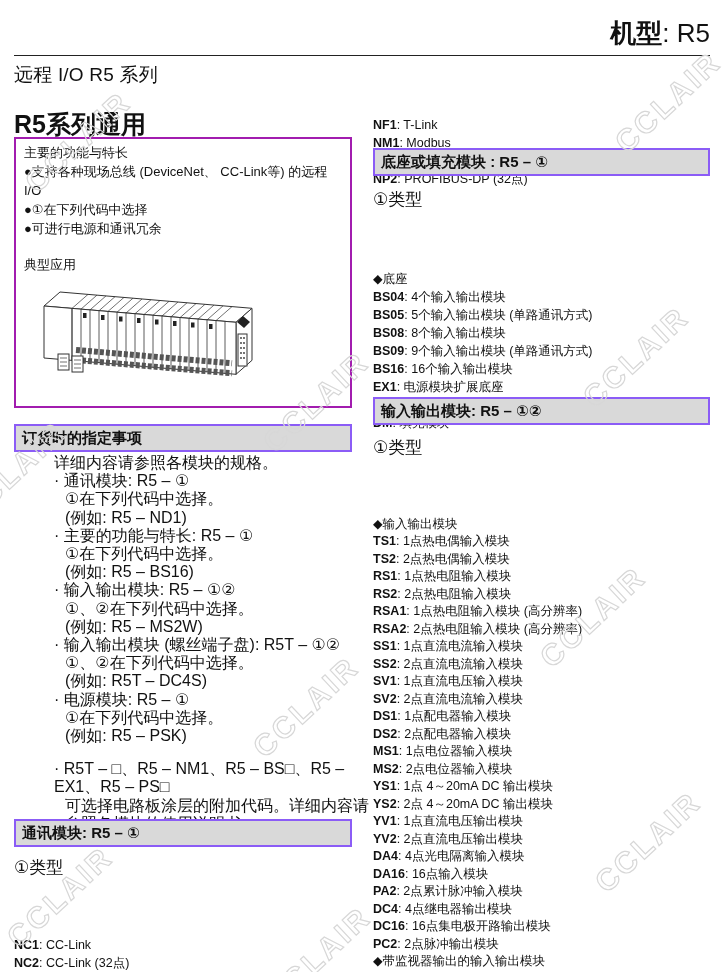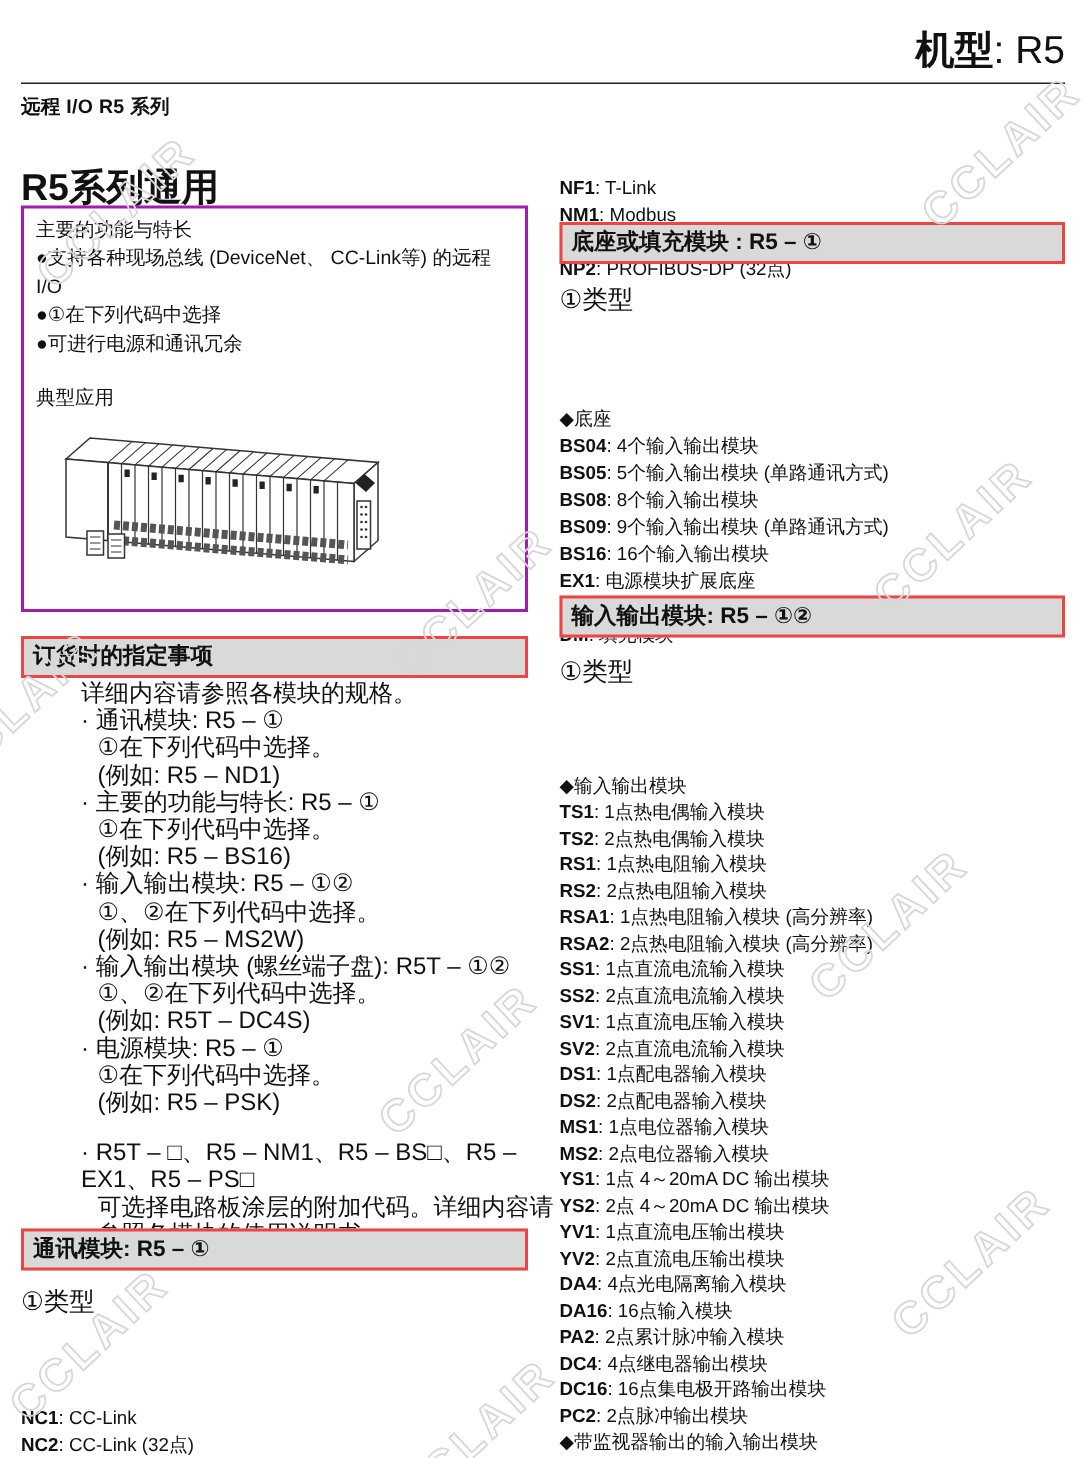--- a/index.html
+++ b/index.html
@@ -12,27 +12,27 @@
       pointer-events:none;z-index:6;white-space:nowrap;}
   @supports not (-webkit-text-stroke: 1px #000){ .wm{color:#e9e9e9;} }
   
   .model-title{position:absolute;top:16px;right:13px;font-size:26px;z-index:2;}
   .model-title .cn{font-weight:bold;}
   .top-rule{position:absolute;left:14px;top:55px;width:696px;border-top:1.4px solid #222;z-index:2;}
   .col{position:absolute;top:60px;z-index:2;}
   .col-left{left:14px;width:338px;}
   .col-right{left:373px;width:337px;}
   .abs{position:absolute;left:0;}
-  .series-title{top:2px;font-size:13px;font-weight:bold;letter-spacing:.2px;}
+  .series-title{top:2px;font-size:19px;font-weight:normal;letter-spacing:.2px;}
   .general-title{top:48px;font-size:25px;font-weight:bold;}
   .feature-box{top:77px;width:338px;height:271px;border:2px solid #a21caf;box-sizing:border-box;
                padding:4px 8px;font-size:13px;line-height:19px;}
   .feat-gap{height:17px;}
   .rack-wrap{margin-top:6px;margin-left:8px;}
-  .bar{background:#d9d9d9;border:2px solid #ef4444;box-sizing:border-box;width:100%;height:28px;
+  .bar{background:#d9d9d9;border:2px solid #8b5cf6;box-sizing:border-box;width:100%;height:28px;
        font-size:15px;font-weight:bold;line-height:24px;padding:0 6px;white-space:nowrap;overflow:hidden;}
   .bar-ordering{top:364px;}
   .ordering-list{top:394px;font-size:16px;line-height:18.2px;width:338px;margin-left:40px;}
   .ordering-list .ind{padding-left:11px;}
   .ordering-list .gap{margin-top:15px;}
   .bar-comm{top:759px;}
   .type-heading{font-size:17px;font-weight:normal;}
   .comm-type{top:796px;}
   .comm-list{top:822px;}
   .code-list{font-size:12.5px;line-height:18px;white-space:pre-wrap;}

